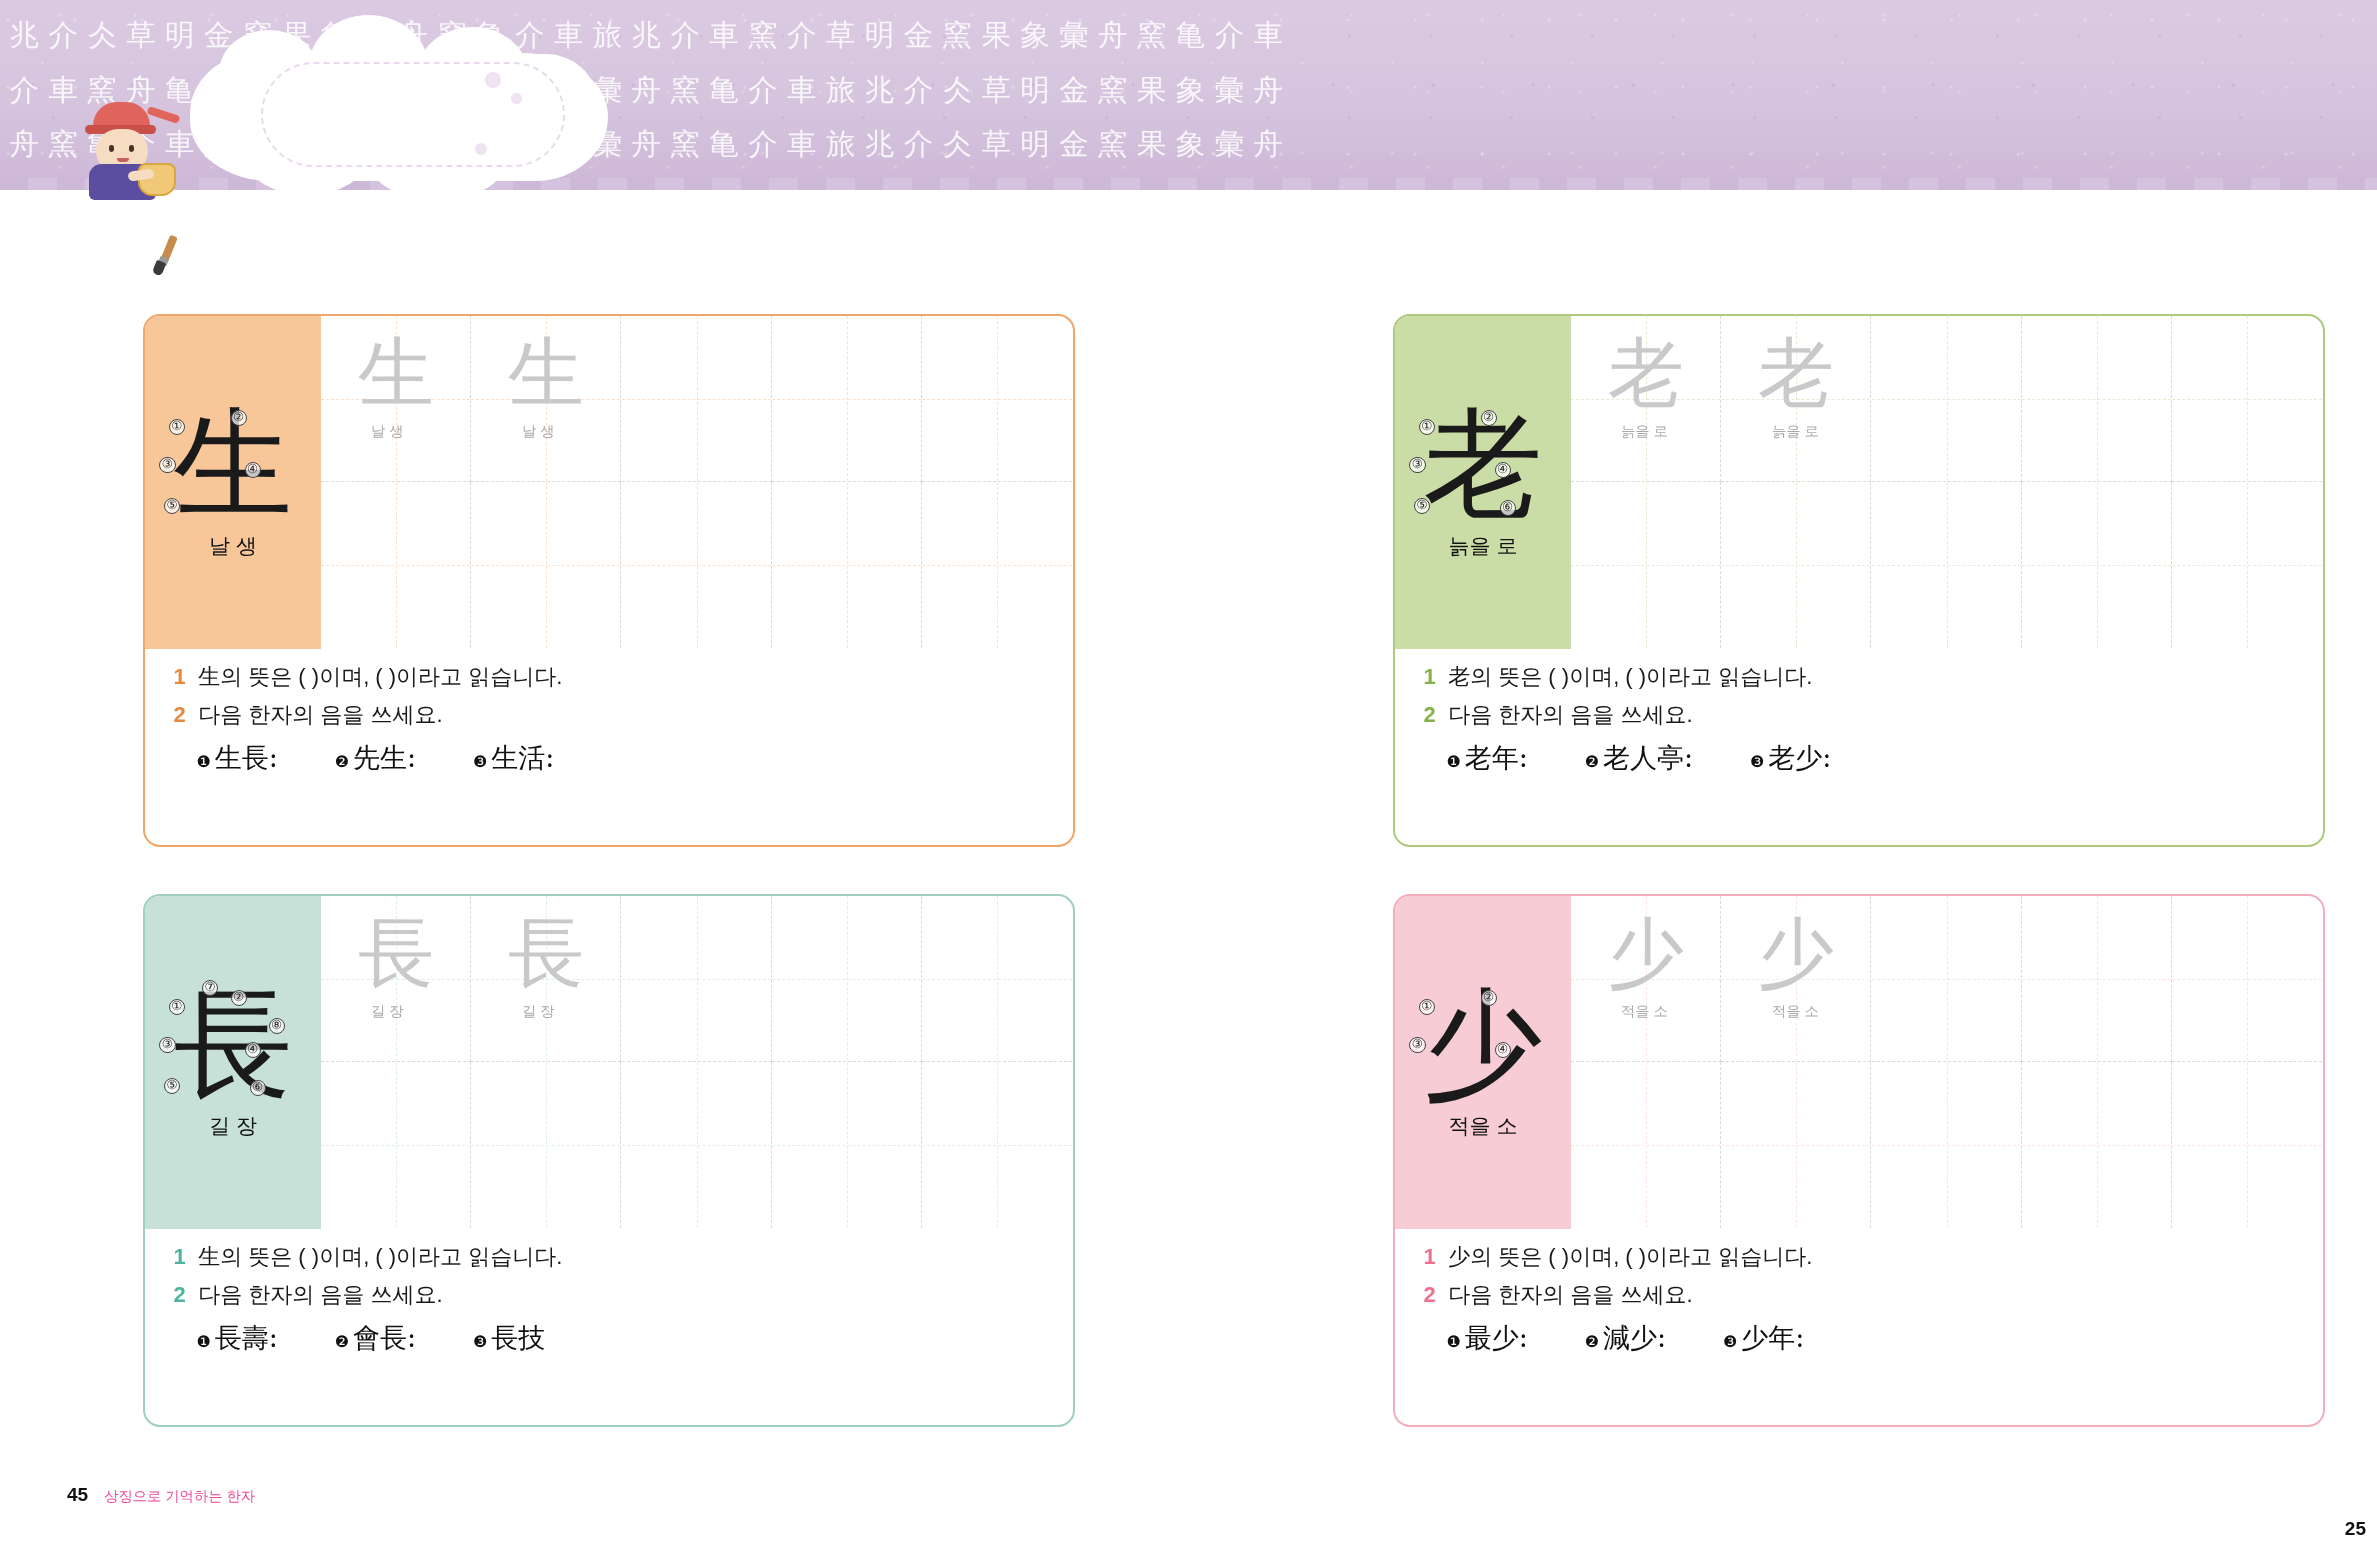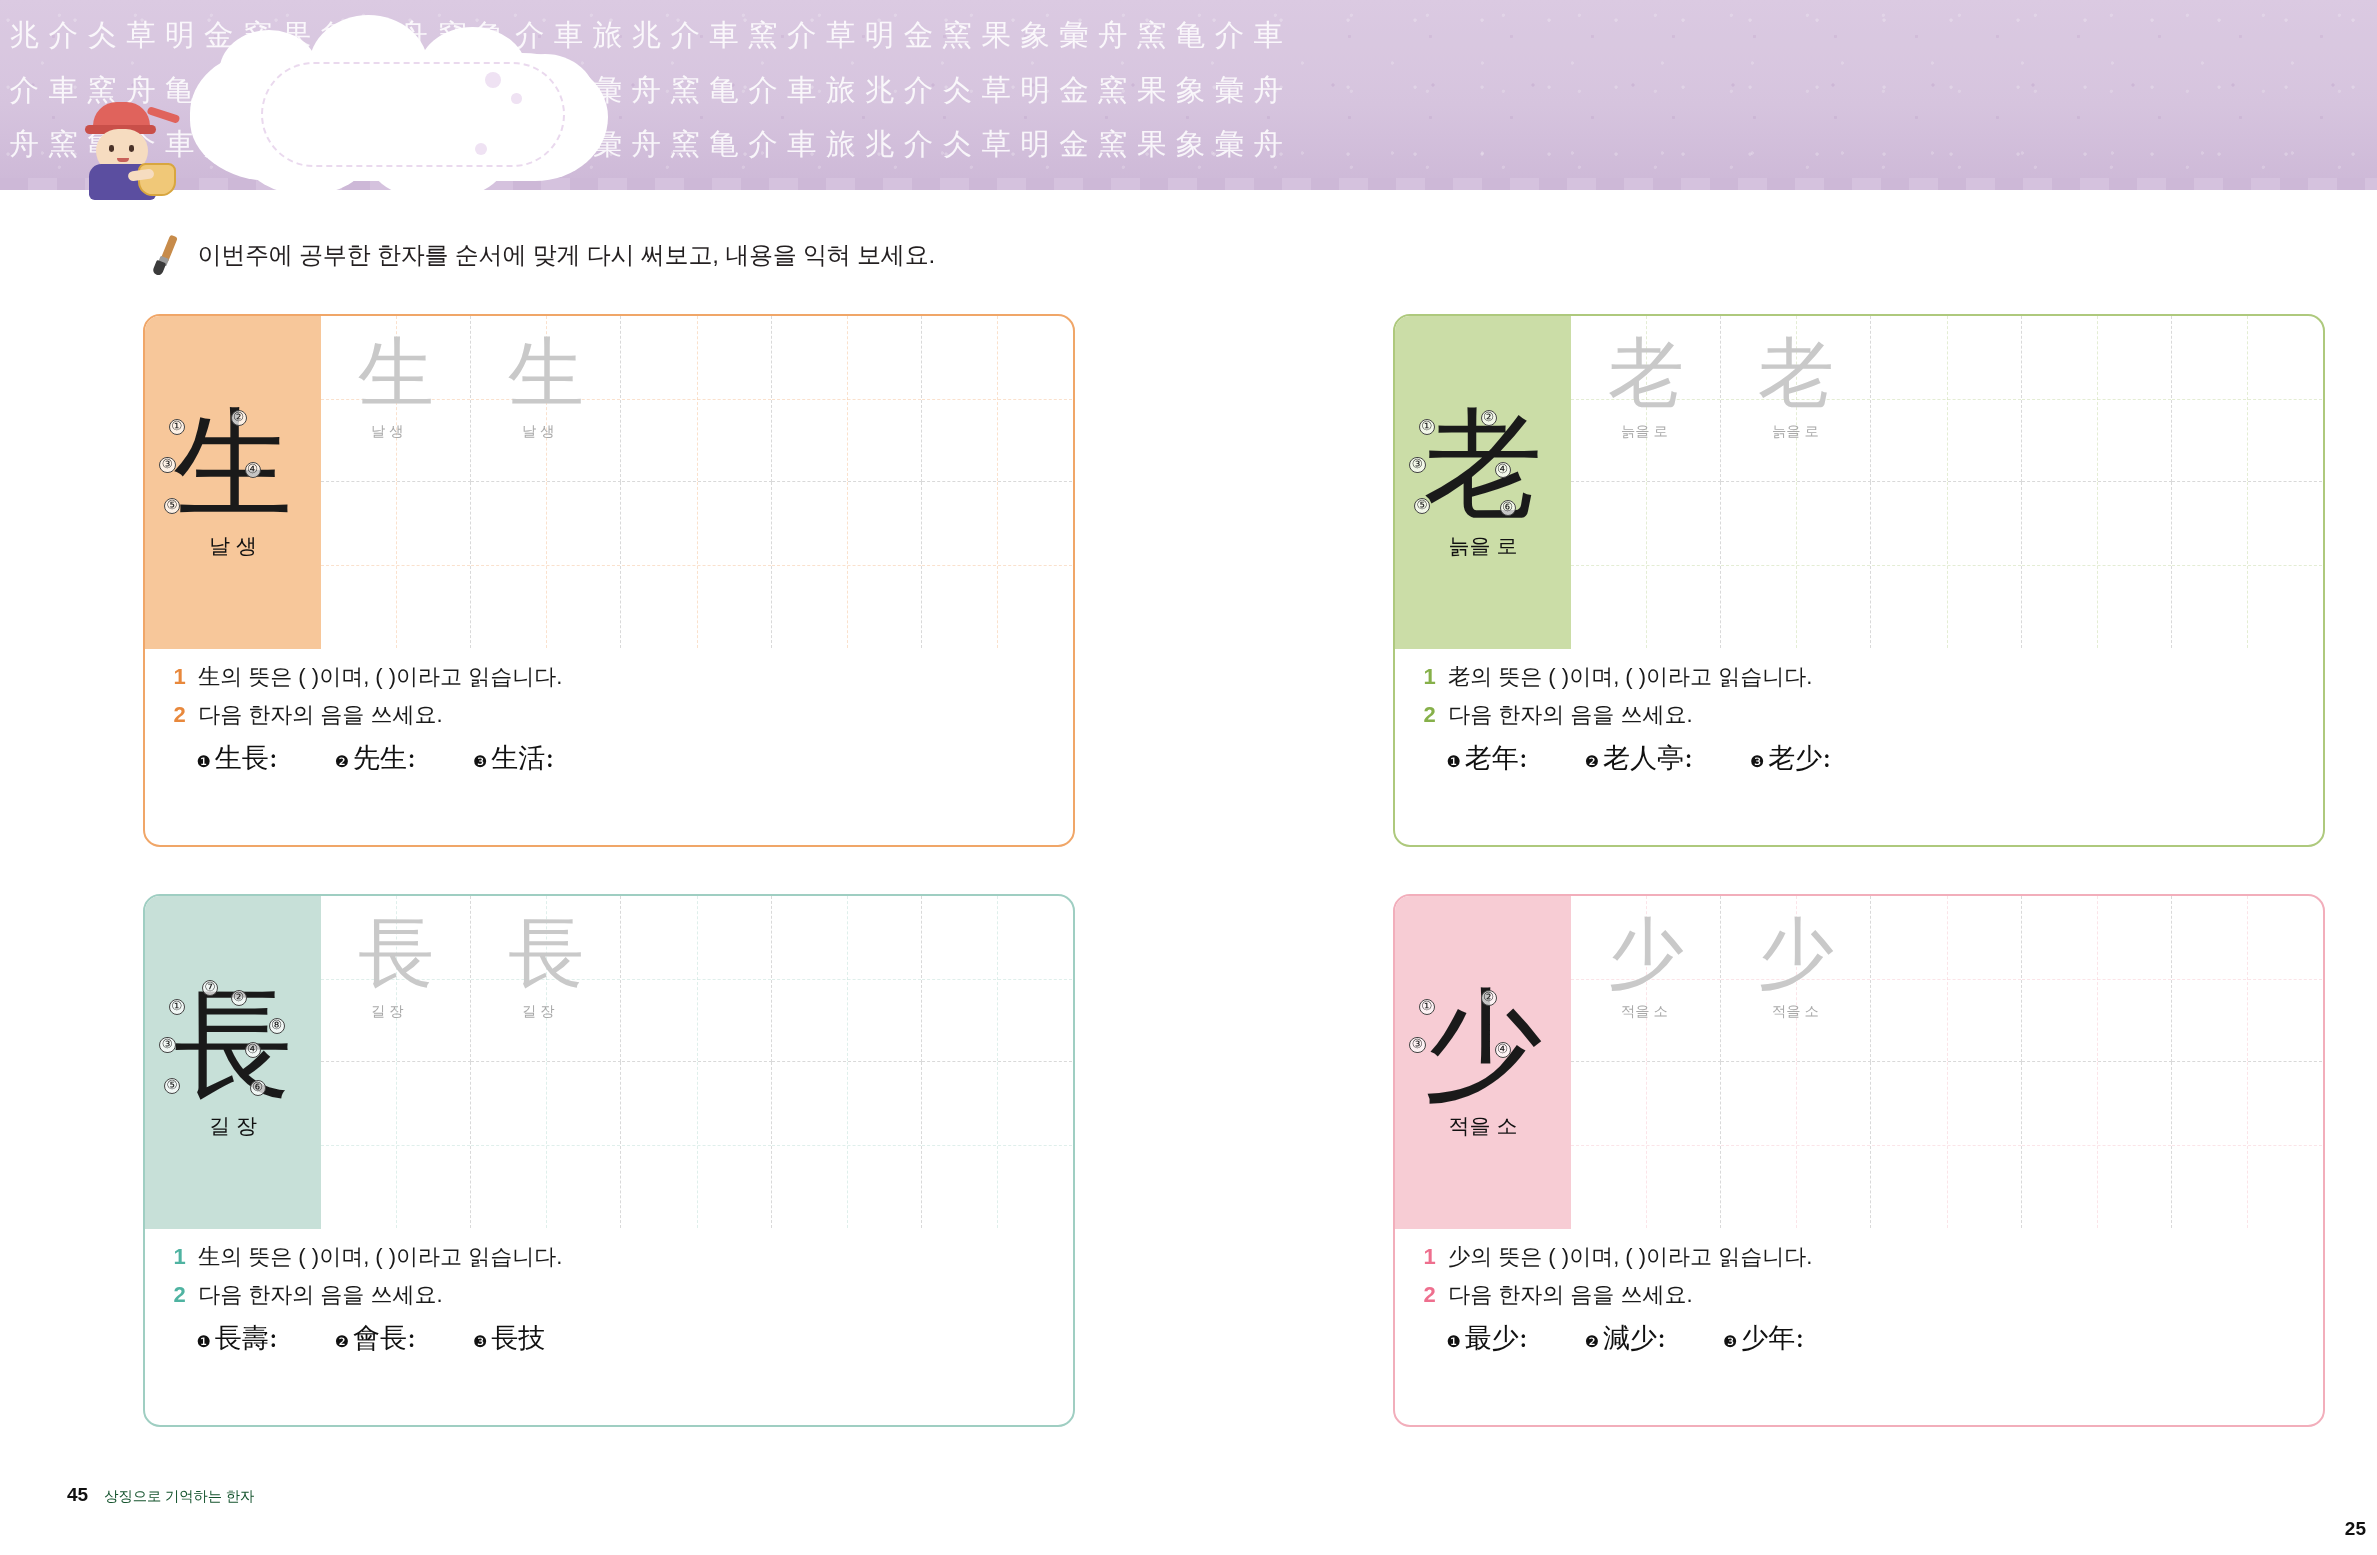--- a/index.html
+++ b/index.html
@@ -299,22 +299,22 @@
     gap: 16px;
   }
   .page-num {
     font-size: 19px;
     font-weight: bold;
     color: #111;
     font-family: "Liberation Sans", sans-serif;
   }
   .footer-caption {
     font-size: 14.3px;
-    color: #14532d;
-    font-family: Liberation Serif, serif;
+    color: #ec4899;
+    font-family: Liberation Sans, sans-serif;
   }
   .footer-right {
     position: absolute;
     right: 71px; top: 1484px; margin-top: 34px;
   }
 </style>
 </head>
 <body>
 
 <div class="top-band">
@@ -352,21 +352,20 @@
   <div class="jar"></div>
   <div class="arm"></div>
 </div>
 
 <div class="instruction">
   <div class="brush-icon">
     <div class="handle"></div>
     <div class="ferrule"></div>
     <div class="tip"></div>
   </div>
-  <div class="instruction-text">이번주에 공부한 한자를 순서에 맞게 다시 써보고, 내용을 익혀 보세요.</div>
 </div>
 
 <div id="cards-root">
     <div class="card" style="left: 143px; top: 314px; width: 932px; height: 533px; border-color: rgb(240, 166, 104);">
       <div class="hanja-panel" style="background: rgb(247, 199, 154);">
         <div class="hanja-big">生<span class="stroke-num" style="left: -4.8px; top: 14.3px;">①</span><span class="stroke-num" style="left: 57px; top: 4.8px;">②</span><span class="stroke-num" style="left: -14.3px; top: 52px;">③</span><span class="stroke-num" style="left: 71px; top: 57px;">④</span><span class="stroke-num" style="left: -9.5px; top: 93px;">⑤</span></div>
         <div class="hanja-meaning">날 생</div>
       </div>
       <div class="practice-area">
         <div class="grid-cell" style="left: 0px; top: 0px; width: 150px; height: 166px;">

